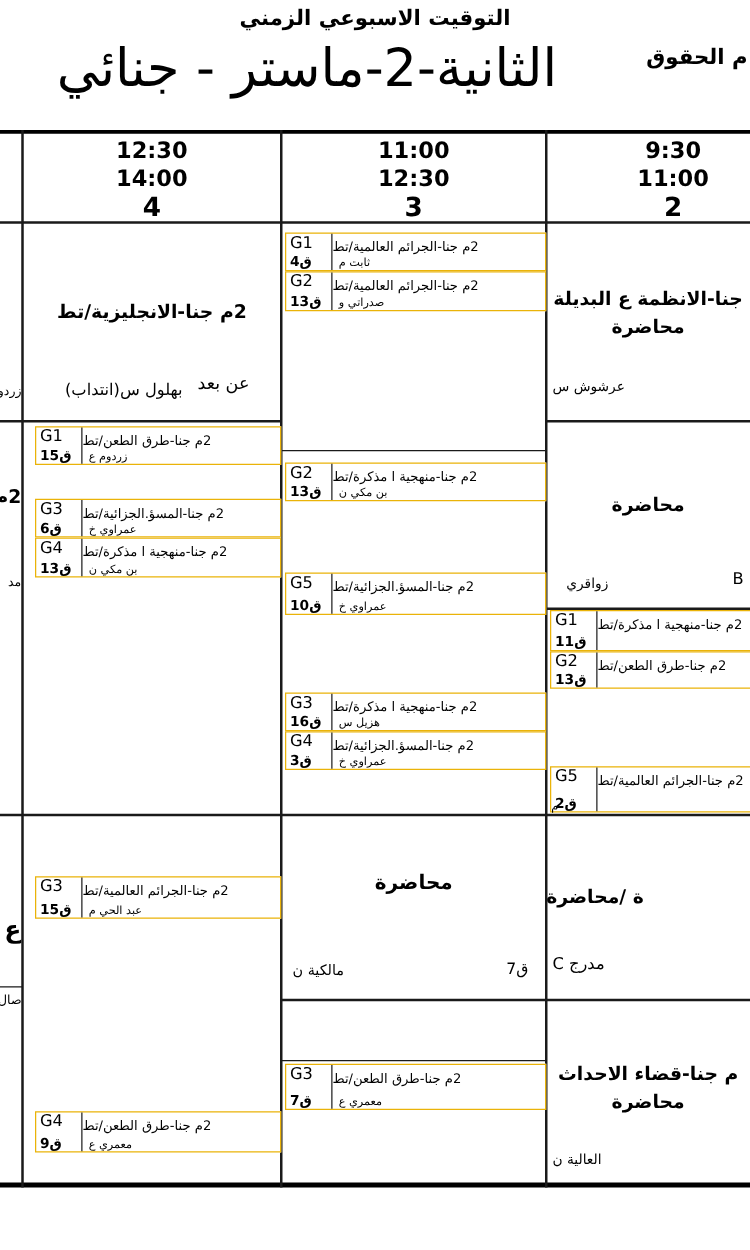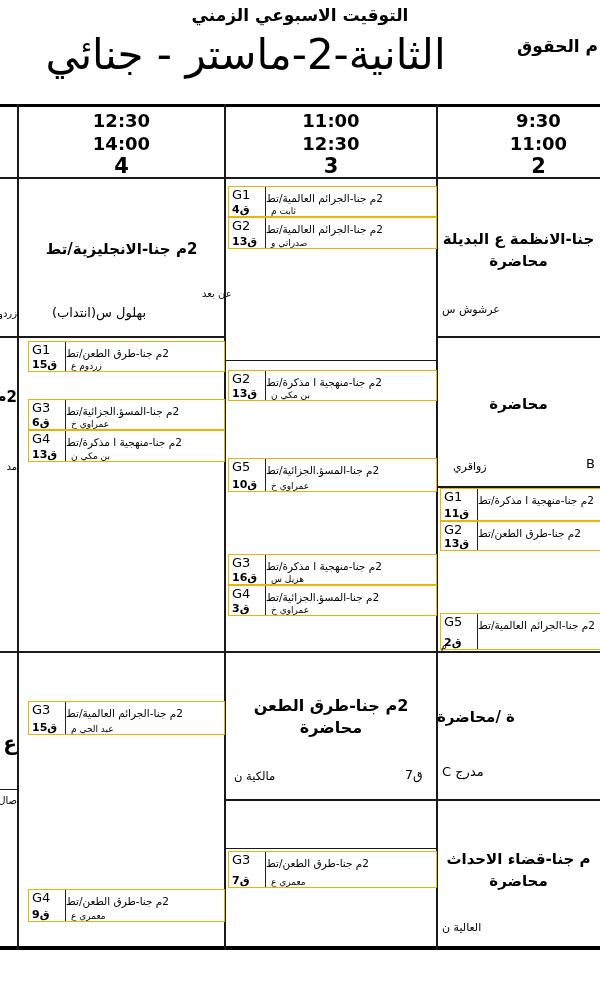--- a/index.html
+++ b/index.html
@@ -89,30 +89,29 @@
   </div>
   <div class="small-lab ar" style="left:442px;top:764px;font-size:13px;">مدرج C</div>
 
   <div class="lect-title ar center" style="left:437px;top:848px;width:163px;">
     <div>م جنا-قضاء الاحداث</div>
     <div>محاضرة</div>
   </div>
   <div class="small-lab ar" style="left:442px;top:921px;">العالية ن</div>
 
   <div class="lect-title ar center" style="left:225px;top:695px;width:212px;font-size:16px;">
-    <div>2م جنا-طرق الطعن</div>
     <div>محاضرة</div>
   </div>
   <div class="small-lab ar" style="left:234px;top:769px;font-size:11.5px;">مالكية ن</div>
   <div class="small-lab ar" style="left:405px;top:767px;font-size:12.5px;">ق7</div>
 
   <div class="lect-title ar center" style="left:18px;top:238px;width:207px;">
     <div>2م جنا-الانجليزية/تط</div>
   </div>
-  <div class="small-lab ar" style="left:158px;top:288px;font-size:10px;margin-left:44px;">عن بعد</div>
+  <div class="small-lab ar" style="left:158px;top:299px;font-size:14px;">عن بعد</div>
   <div class="small-lab ar" style="left:52px;top:305px;font-size:13px;">بهلول س(انتداب)</div>
 
   <div class="gbox" style="left:440px;top:488px;width:165px;height:33px;">
     <div class="glab">
       <span class="gname">G1</span>
       <span class="groom">ق11</span>
     </div>
     <div class="gbody">
         <div class="gsubj">2م جنا-منهجية ا مذكرة/تط</div>
       </div>

